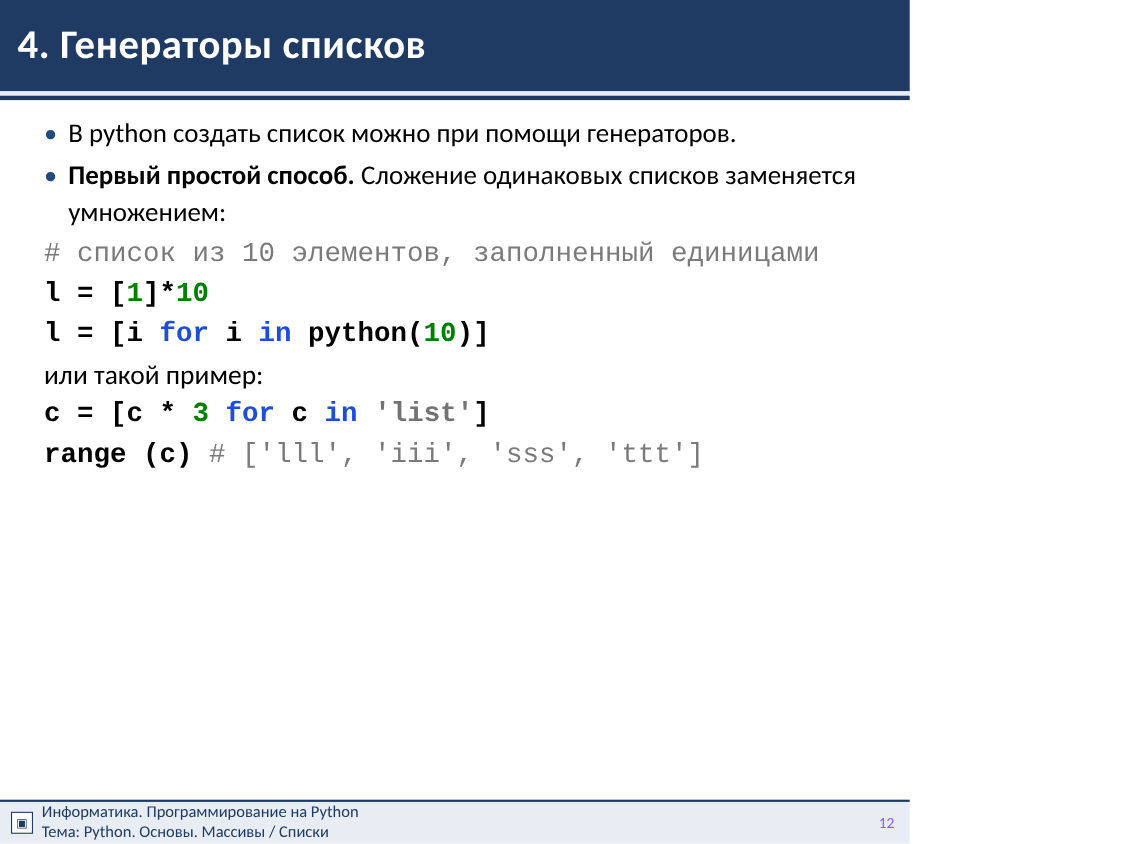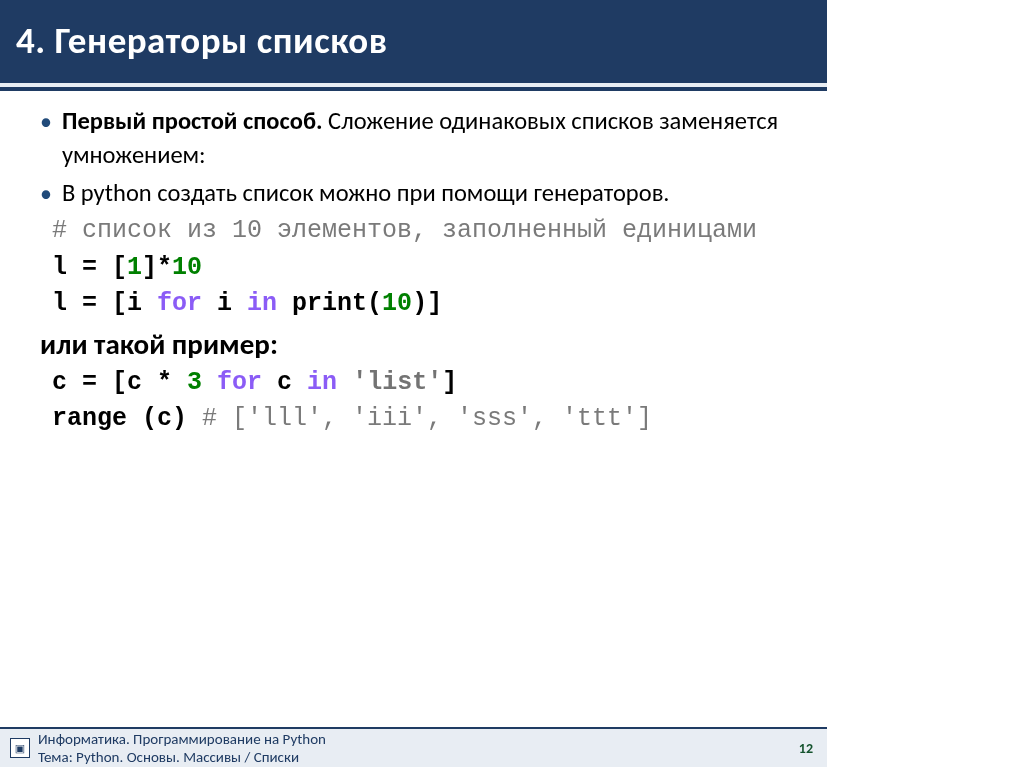--- a/index.html
+++ b/index.html
@@ -8,60 +8,60 @@
   .header { background: #1f3b63; color: #fff; padding: 18px 16px 20px 16px; }
   .header h1 { font-size: 37px; font-weight: 700; letter-spacing: 0.5px; }
   .rule-light { height: 4px; background: #e8edf3; }
   .rule-dark { height: 4px; background: #1f3b63; }
   .content { flex: 1; padding: 14px 28px 10px 40px; font-size: 24.5px; line-height: 1.38; color: #000; }
   .bullet { position: relative; padding-left: 22px; margin-bottom: 4px; }
   .bullet::before { content: "•"; position: absolute; left: 0; top: 0; color: #214b7a; font-size: 24px; line-height: 1.38; }
   .b { font-weight: 700; }
   .mono { font-family: "Courier New", monospace; font-size: 25px; line-height: 1.38; margin: 2px 0; }
   .comment { color: #7a7a7a; }
-  .kw { color: #8b5cf6; font-weight: 700; }
+  .kw { color: #1d4ed8; font-weight: 700; }
   .num { color: #008000; font-weight: 700; }
   .str { color: #737373; font-weight: 700; }
   .footer { height: 40px; border-top: 2px solid #1f3b63; background: #e8edf3; display: flex; align-items: center; padding: 0 14px 0 10px; position: relative; }
   .footer-icon { width: 20px; height: 20px; border: 1px solid #1f3b63; display: inline-flex; align-items: center; justify-content: center; font-size: 11px; color: #1f3b63; margin-right: 8px; background: #fff; }
   .footer-text { font-size: 15px; color: #1f3b63; line-height: 1.2; }
-  .page-num { position: absolute; right: 14px; font-size: 14px; color: #14532d; font-weight: bold; }
-  .codeblock { margin-left: 12px; }
+  .page-num { position: absolute; right: 14px; font-size: 14px; color: #8b5cf6; }
+  .codeblock { margin-left: 0; }
 </style>
 </head>
 <body>
 
 <div class="slide">
 
   <div class="header">
     <h1>4. Генераторы списков</h1>
   </div>
   <div class="rule-light"></div>
   <div class="rule-dark"></div>
 
   <div class="content">
 
     <div class="bullet">
-      <span class="b">Первый простой способ.</span><span> Сложение одинаковых списков заменяется умножением:</span>
+      <span>В python создать список можно при помощи генераторов.</span>
     </div>
 
     <div class="bullet">
-      <span>В python создать список можно при помощи генераторов.</span>
+      <span class="b">Первый простой способ.</span><span> Сложение одинаковых списков заменяется умножением:</span>
     </div>
 
     <div class="mono comment codeblock"># список из 10 элементов, заполненный единицами</div>
 
     <div class="mono codeblock"><span class="b">l = [</span><span class="num">1</span><span class="b">]*</span><span class="num">10</span></div>
 
 
 
-    <div class="mono codeblock"><span class="b">l = [i </span><span class="kw">for</span><span class="b"> i </span><span class="kw">in</span><span class="b"> print(</span><span class="num">10</span><span class="b">)]</span></div>
+    <div class="mono codeblock"><span class="b">l = [i </span><span class="kw">for</span><span class="b"> i </span><span class="kw">in</span><span class="b"> python(</span><span class="num">10</span><span class="b">)]</span></div>
 
 
-    <div style="font-size:29px;font-weight:bold;">или такой пример:</div>
+    <div style="font-size:25px;">или такой пример:</div>
 
     <div class="mono codeblock"><span class="b">c = [c * </span><span class="num">3</span><span class="b"> </span><span class="kw">for</span><span class="b"> c </span><span class="kw">in</span><span class="b"> </span><span class="str">'list'</span><span class="b">]</span></div>
 
     <div class="mono codeblock"><span class="b">range (c) </span><span class="comment"># ['lll', 'iii', 'sss', 'ttt']</span></div>
 
   </div>
 
   <div class="footer">
     <span class="footer-icon">▣</span>
     <div class="footer-text">

